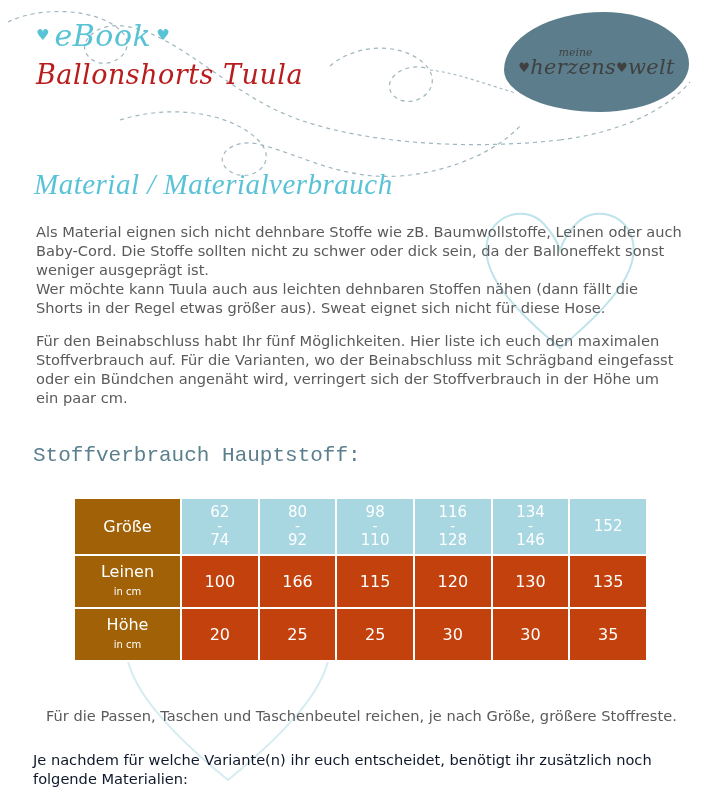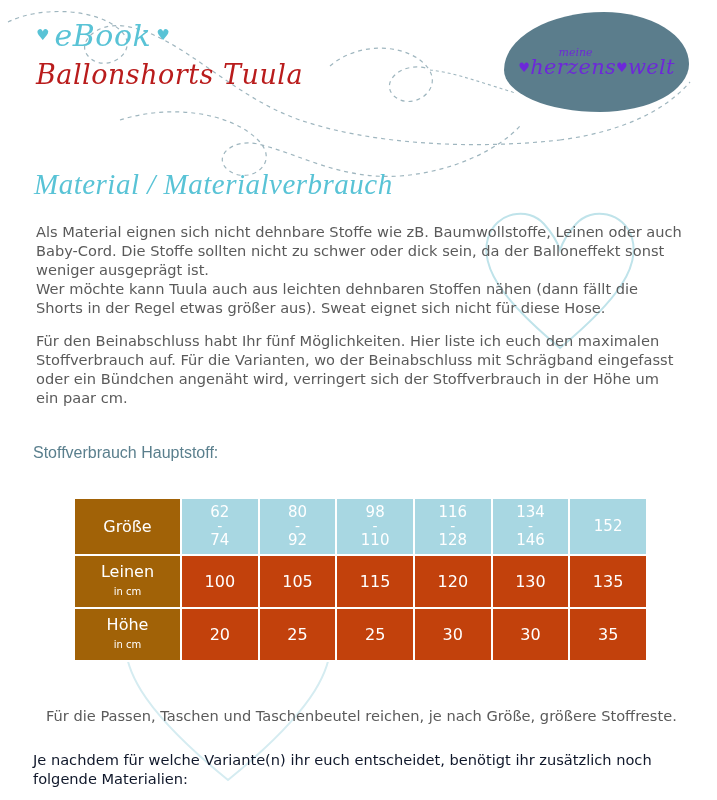--- a/index.html
+++ b/index.html
@@ -71,21 +71,21 @@
   .logo-blob {
     position: absolute;
     inset: 0;
     background: #5b7d8c;
     border-radius: 54% 46% 48% 52% / 58% 52% 48% 42%;
     box-shadow: 0 0 0 3px #ffffff;
   }
   .logo-text {
     position: absolute;
     top: 0; left: 0; right: 0; bottom: 0;
-    color: #6d28d9;
+    color: #404040;
     display: flex;
     flex-direction: column;
     align-items: center;
     justify-content: center;
   }
   .logo-meine {
     font-family: "DejaVu Serif", serif;
     font-style: italic;
     font-size: 11px;
     margin-bottom: -4px;
@@ -124,23 +124,23 @@
     font-family: "DejaVu Sans", sans-serif;
   }
   .p1 { top: 222px; }
   .p2 { top: 331px; }
 
   
   .table-title {
     position: absolute;
     top: 444px;
     left: 33px;
-    font-size: 16px;
+    font-size: 21px;
     color: #5a7f8d;
-    font-family: Liberation Sans, sans-serif;
+    font-family: Liberation Mono, monospace;
   }
 
   
   .tbl {
     position: absolute;
     top: 497px;
     left: 73px;
     width: 575px;
     border-collapse: collapse;
     table-layout: fixed;
@@ -291,21 +291,21 @@
         <td class="hcell">
           <span>152</span>
         </td>
       </tr>
       <tr>
         <td class="lbl">
           <span>Leinen</span>
           <span class="unit">in cm</span>
         </td>
         <td class="dcell">100</td>
-        <td class="dcell">105</td>
+        <td class="dcell">166</td>
         <td class="dcell">115</td>
         <td class="dcell">120</td>
         <td class="dcell">130</td>
         <td class="dcell">135</td>
       </tr>
       <tr>
         <td class="lbl">
           <span>Höhe</span>
           <span class="unit">in cm</span>
         </td>

